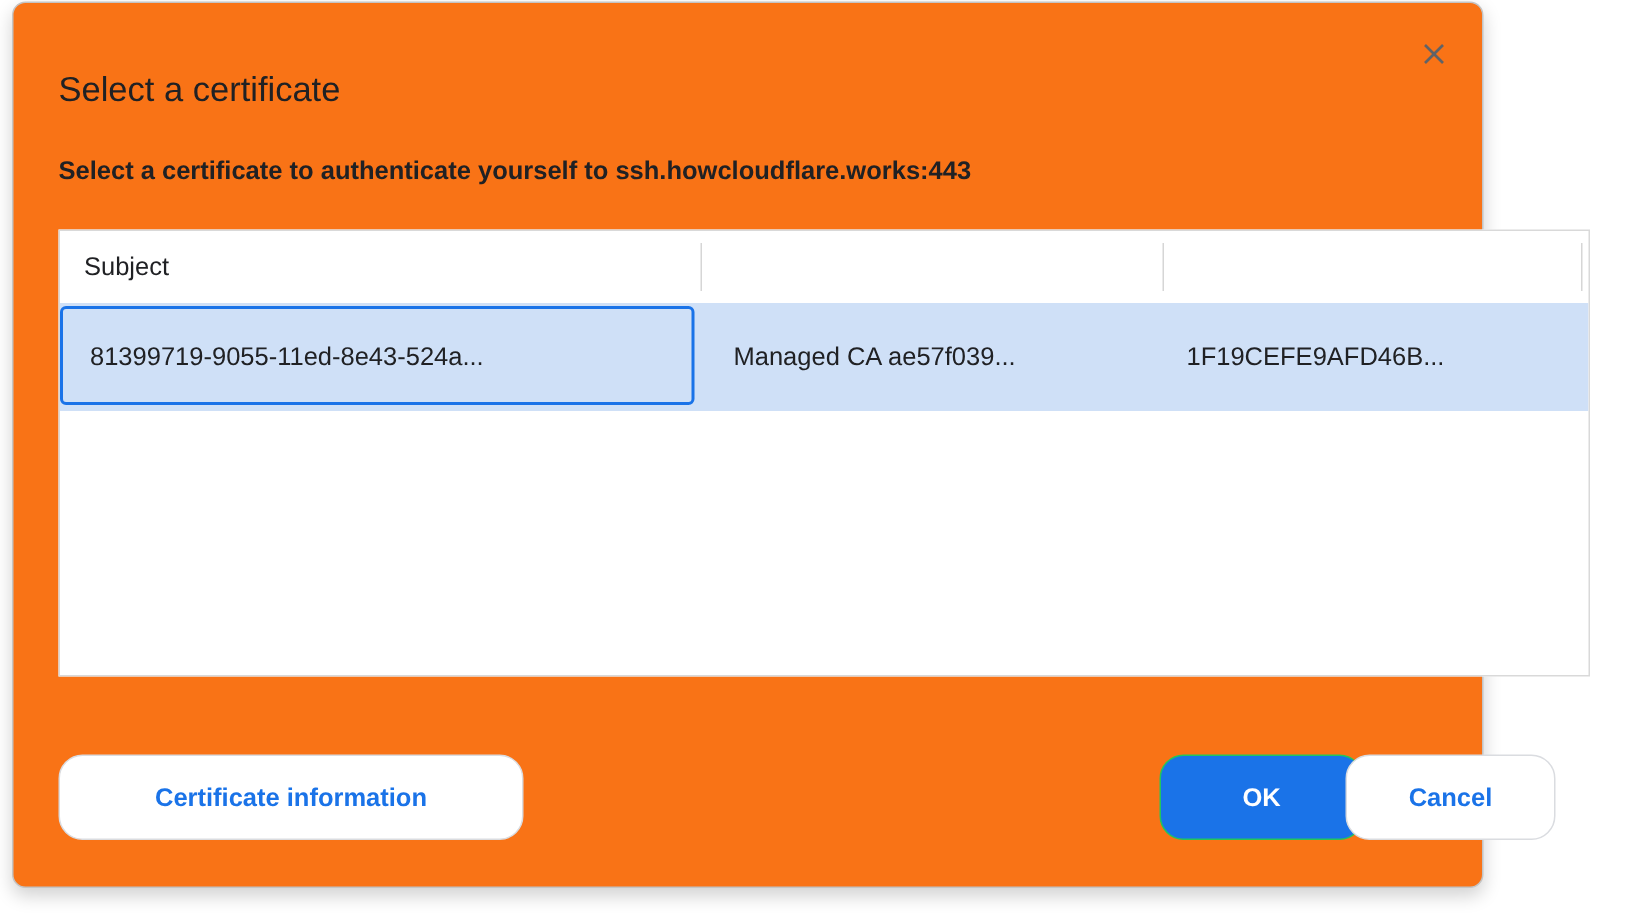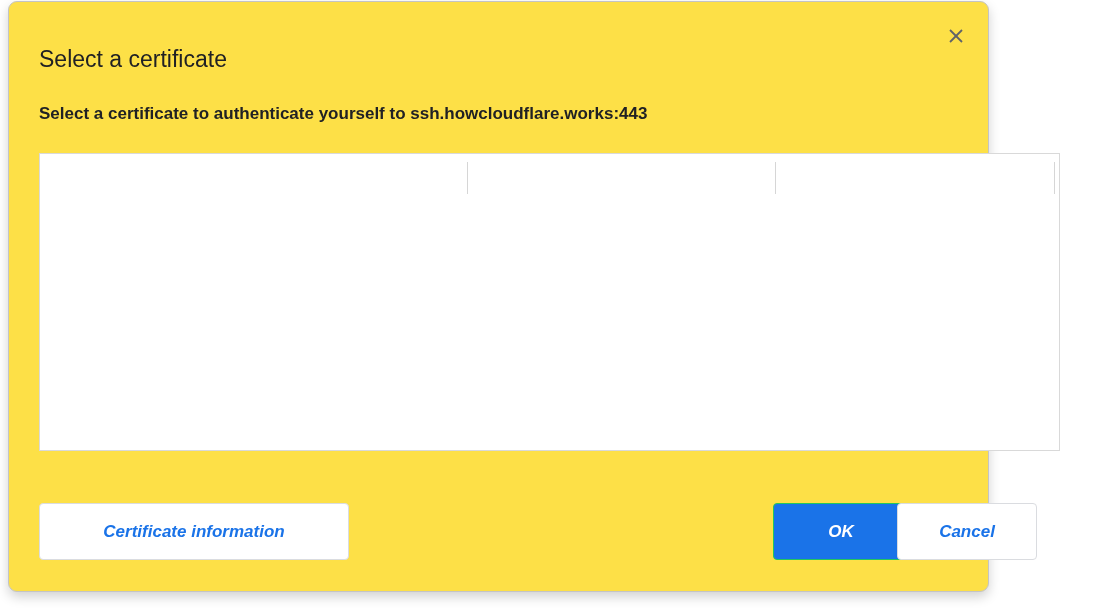--- a/index.html
+++ b/index.html
@@ -6,21 +6,21 @@
   html, body {
     width: 1096px; height: 610px;
     background: #ffffff;
     font-family: "Liberation Sans", sans-serif;
     overflow: hidden;
   }
   .dialog {
     position: absolute;
     left: 8px; top: 1px;
     width: 981px; height: 591px;
-    background: #fde047;
+    background: #f97316;
     border: 1px solid #c4c4c4;
     border-radius: 9px;
     box-shadow: 0 5px 12px rgba(0,0,0,0.18);
   }
   .close-btn {
     position: absolute;
     top: 20px; right: 18px;
     width: 28px; height: 28px;
     display: flex; align-items: center; justify-content: center;
     cursor: pointer;
@@ -95,29 +95,28 @@
     left: 0px; top: 2px;
     width: 423px; height: 66px;
     border: 2px solid #1a73e8;
     border-radius: 4px;
     pointer-events: none;
   }
   .btn {
     position: absolute;
     top: 501px;
     height: 57px;
-    border-radius: 4px;
+    border-radius: 16px;
     font-family: "Liberation Sans", sans-serif;
     font-size: 17px;
     font-weight: 700;
     display: flex;
     align-items: center;
     justify-content: center;
     cursor: pointer;
-    font-style: italic;
   }
   .btn.secondary {
     background: #ffffff;
     border: 1px solid #dadce0;
     color: #1a73e8;
   }
   .btn.primary {
     background: #1a73e8;
     border: 1px solid #22c55e;
     color: #ffffff;
@@ -137,23 +136,30 @@
       <line x1="14" y1="2" x2="2" y2="14" stroke="#5f6368" stroke-width="1.8"></line>
     </svg>
   </div>
 
   <div class="dlg-title">Select a certificate</div>
 
   <div class="dlg-subtitle">Select a certificate to authenticate yourself to ssh.howcloudflare.works:443</div>
 
   <div class="cert-table">
     <div class="thead">
+      <div class="th subject">Subject</div>
       <div class="col-divider d1"></div>
       <div class="col-divider d2"></div>
       <div class="col-divider d3"></div>
+    </div>
+    <div class="trow">
+      <div class="td subject">81399719-9055-11ed-8e43-524a...</div>
+      <div class="td issuer">Managed CA ae57f039...</div>
+      <div class="td serial">1F19CEFE9AFD46B...</div>
+      <div class="focus-ring"></div>
     </div>
   </div>
 
   <button class="btn secondary btn-cert-info">Certificate information</button>
   <button class="btn primary btn-ok">OK</button>
   <button class="btn secondary btn-cancel">Cancel</button>
 
 </div>
 
 </body></html>

